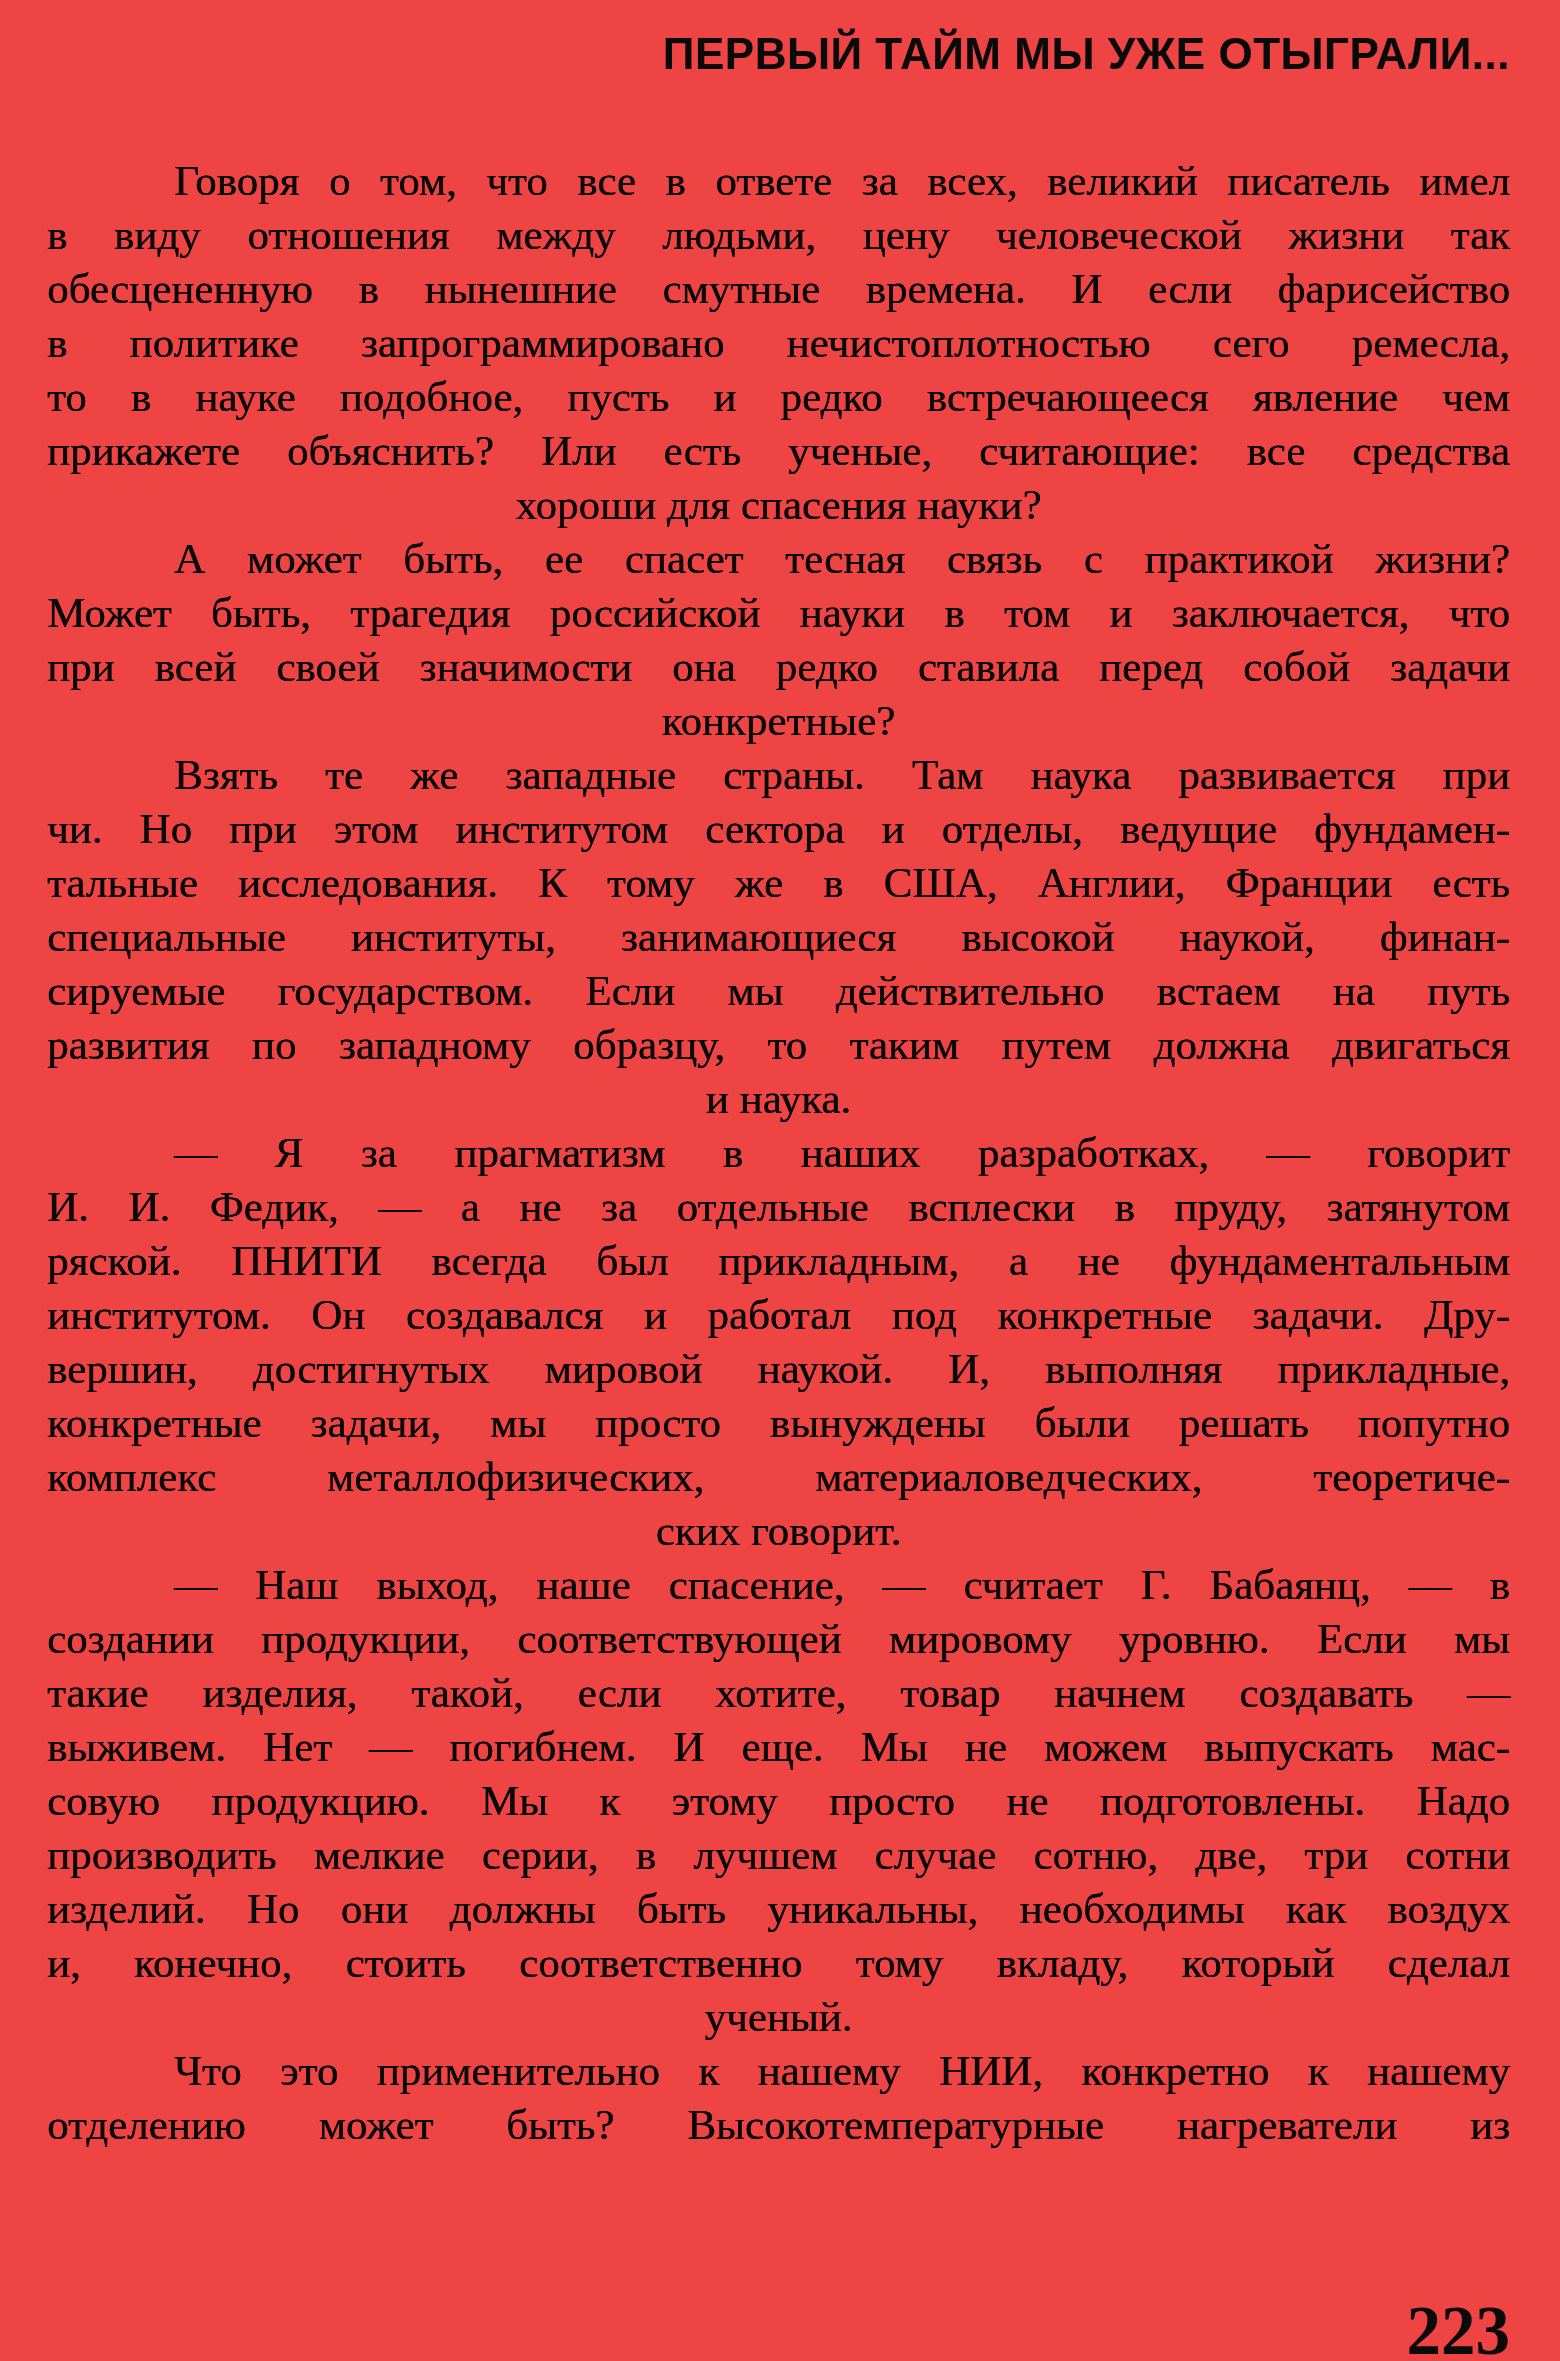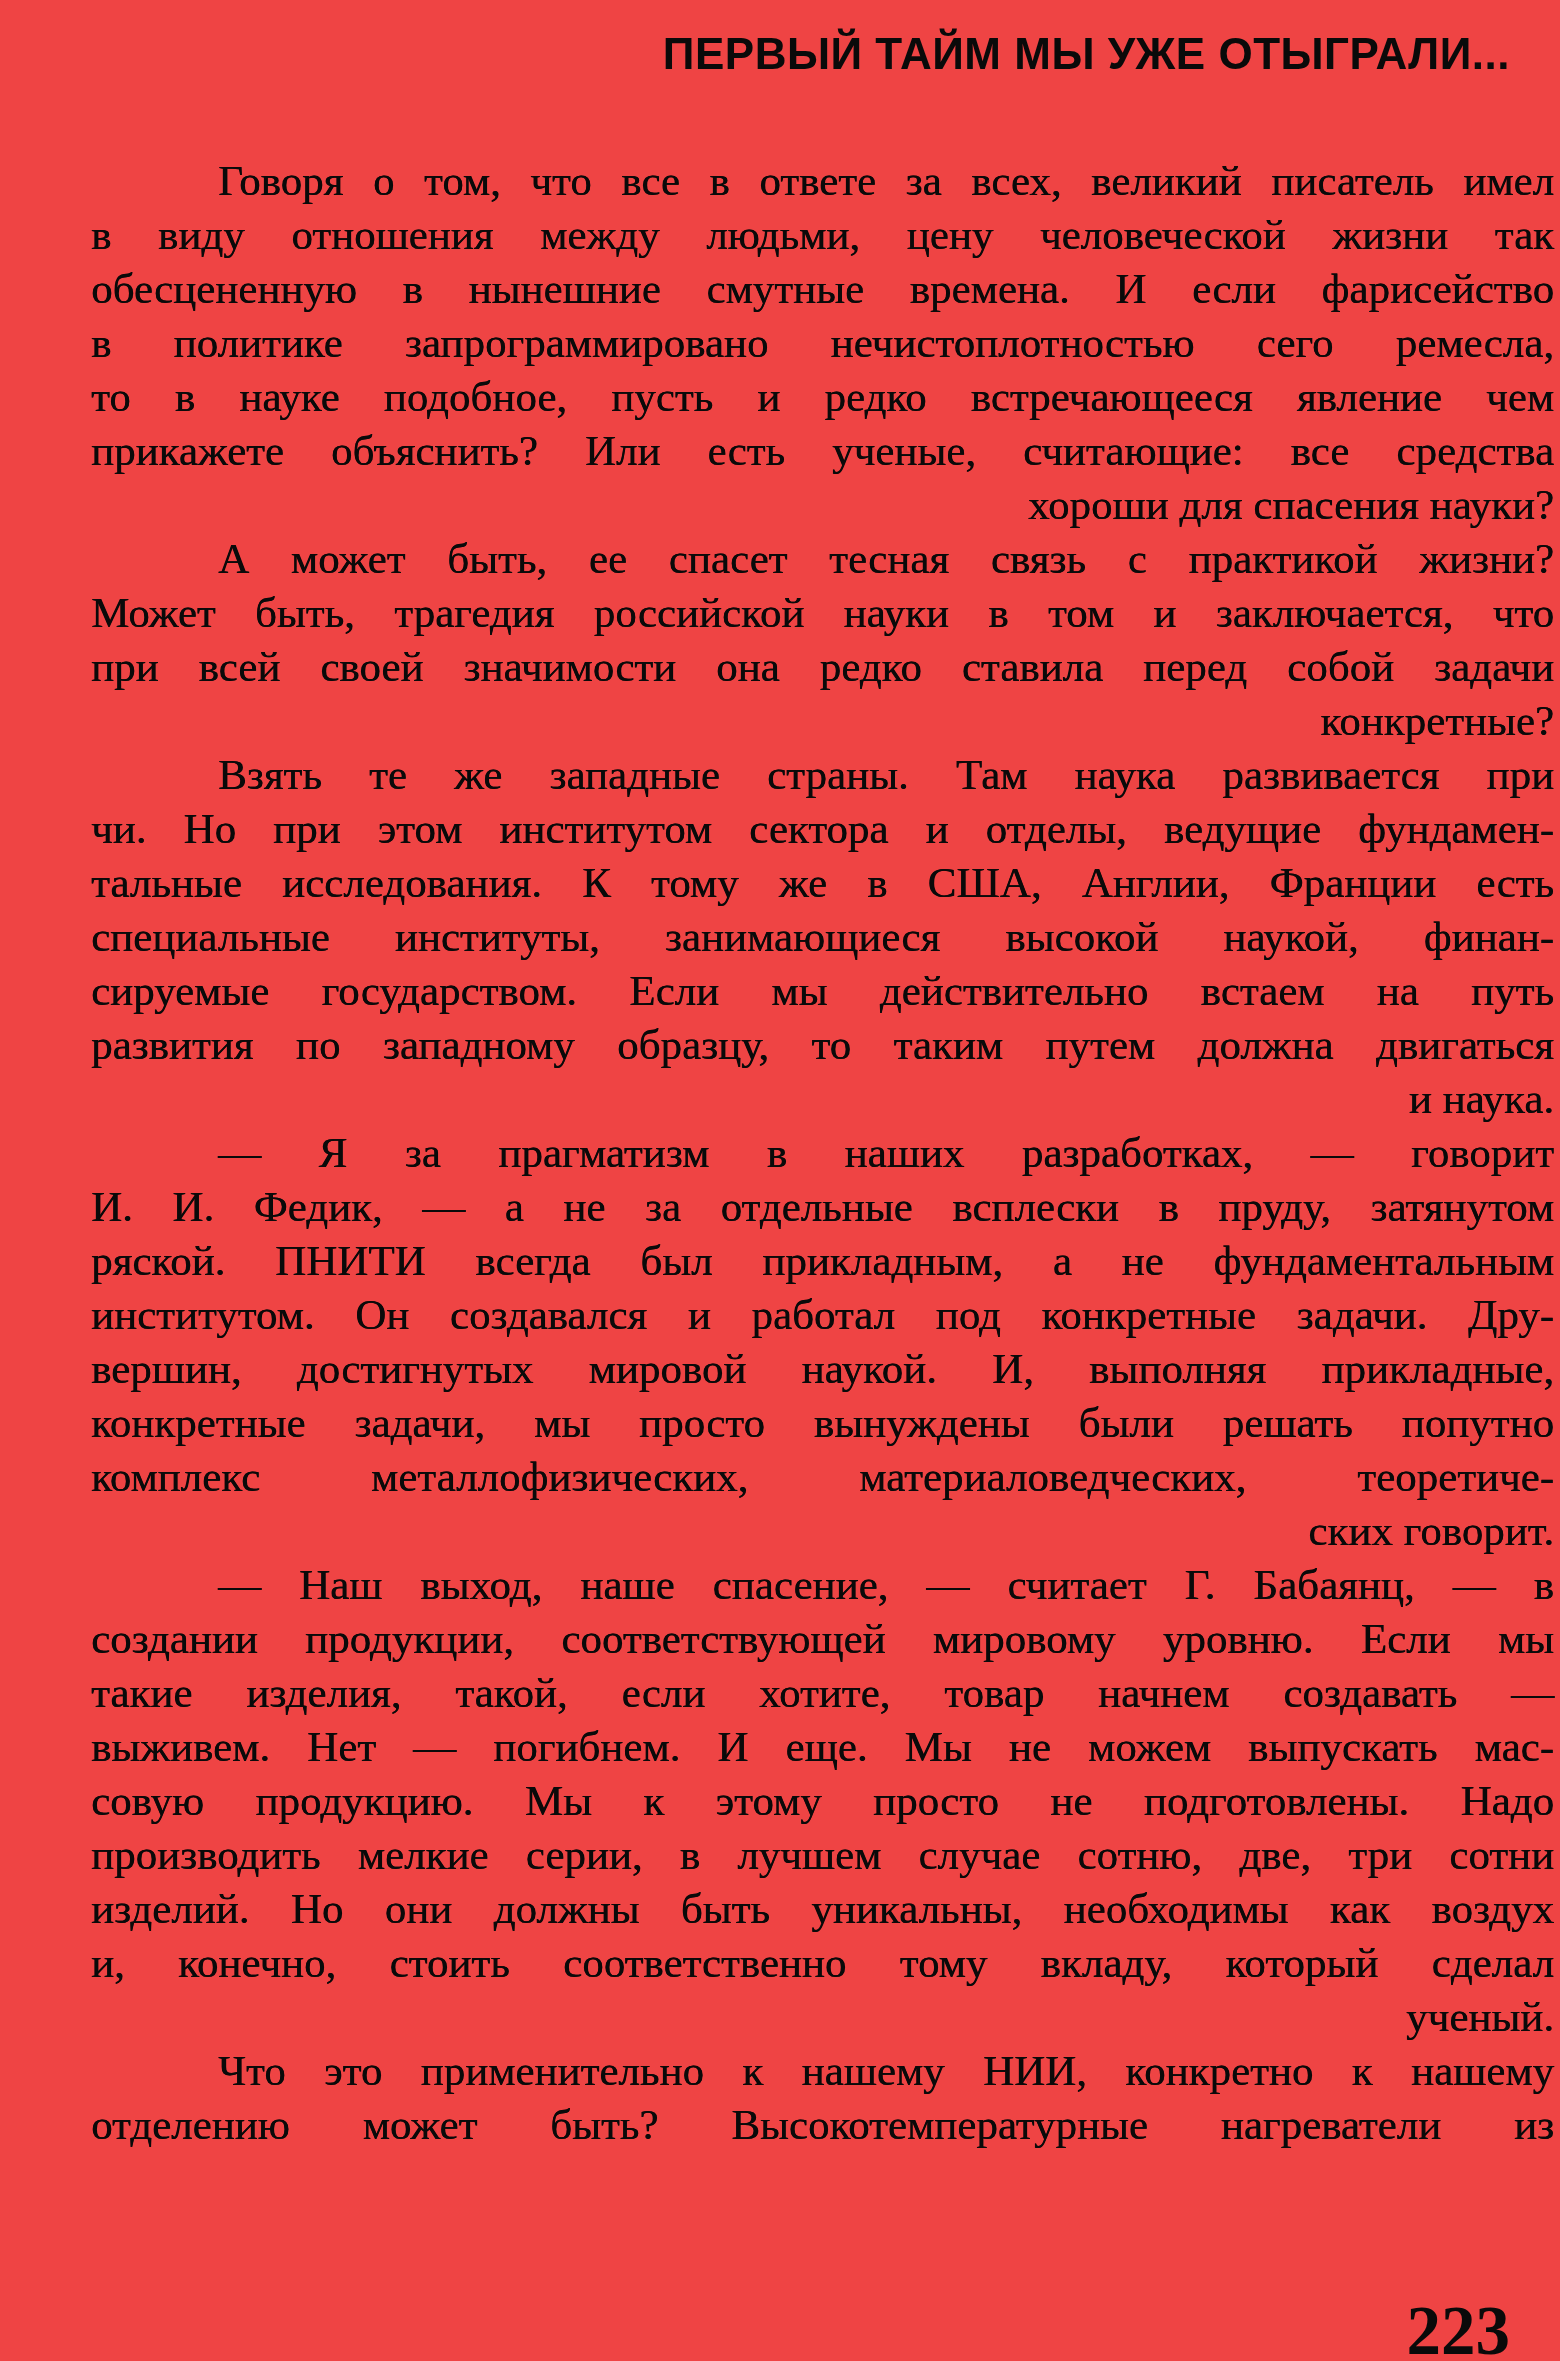--- a/index.html
+++ b/index.html
@@ -28,29 +28,28 @@
     position: absolute;
     left: 47px;
     top: 154px;
     width: 1463px;
     font-family: "Liberation Serif", serif;
     font-size: 43px;
     font-weight: 400;
     color: #0a0a0a;
     
     text-shadow: 0.4px 0 0 #0a0a0a;
-    margin-left: 44px;
   }
   .line {
     box-sizing: border-box;
     width: 100%;
     height: 54px;
     line-height: 54px;
     white-space: nowrap;
-    text-align: right;
+    text-align: center;
   }
   .line.stretch {
     white-space: normal;
     text-align: justify;
     text-align-last: justify;
   }
   .line.indent { padding-left: 127px; }
   .page-number {
     position: absolute;
     top: 2280px;

